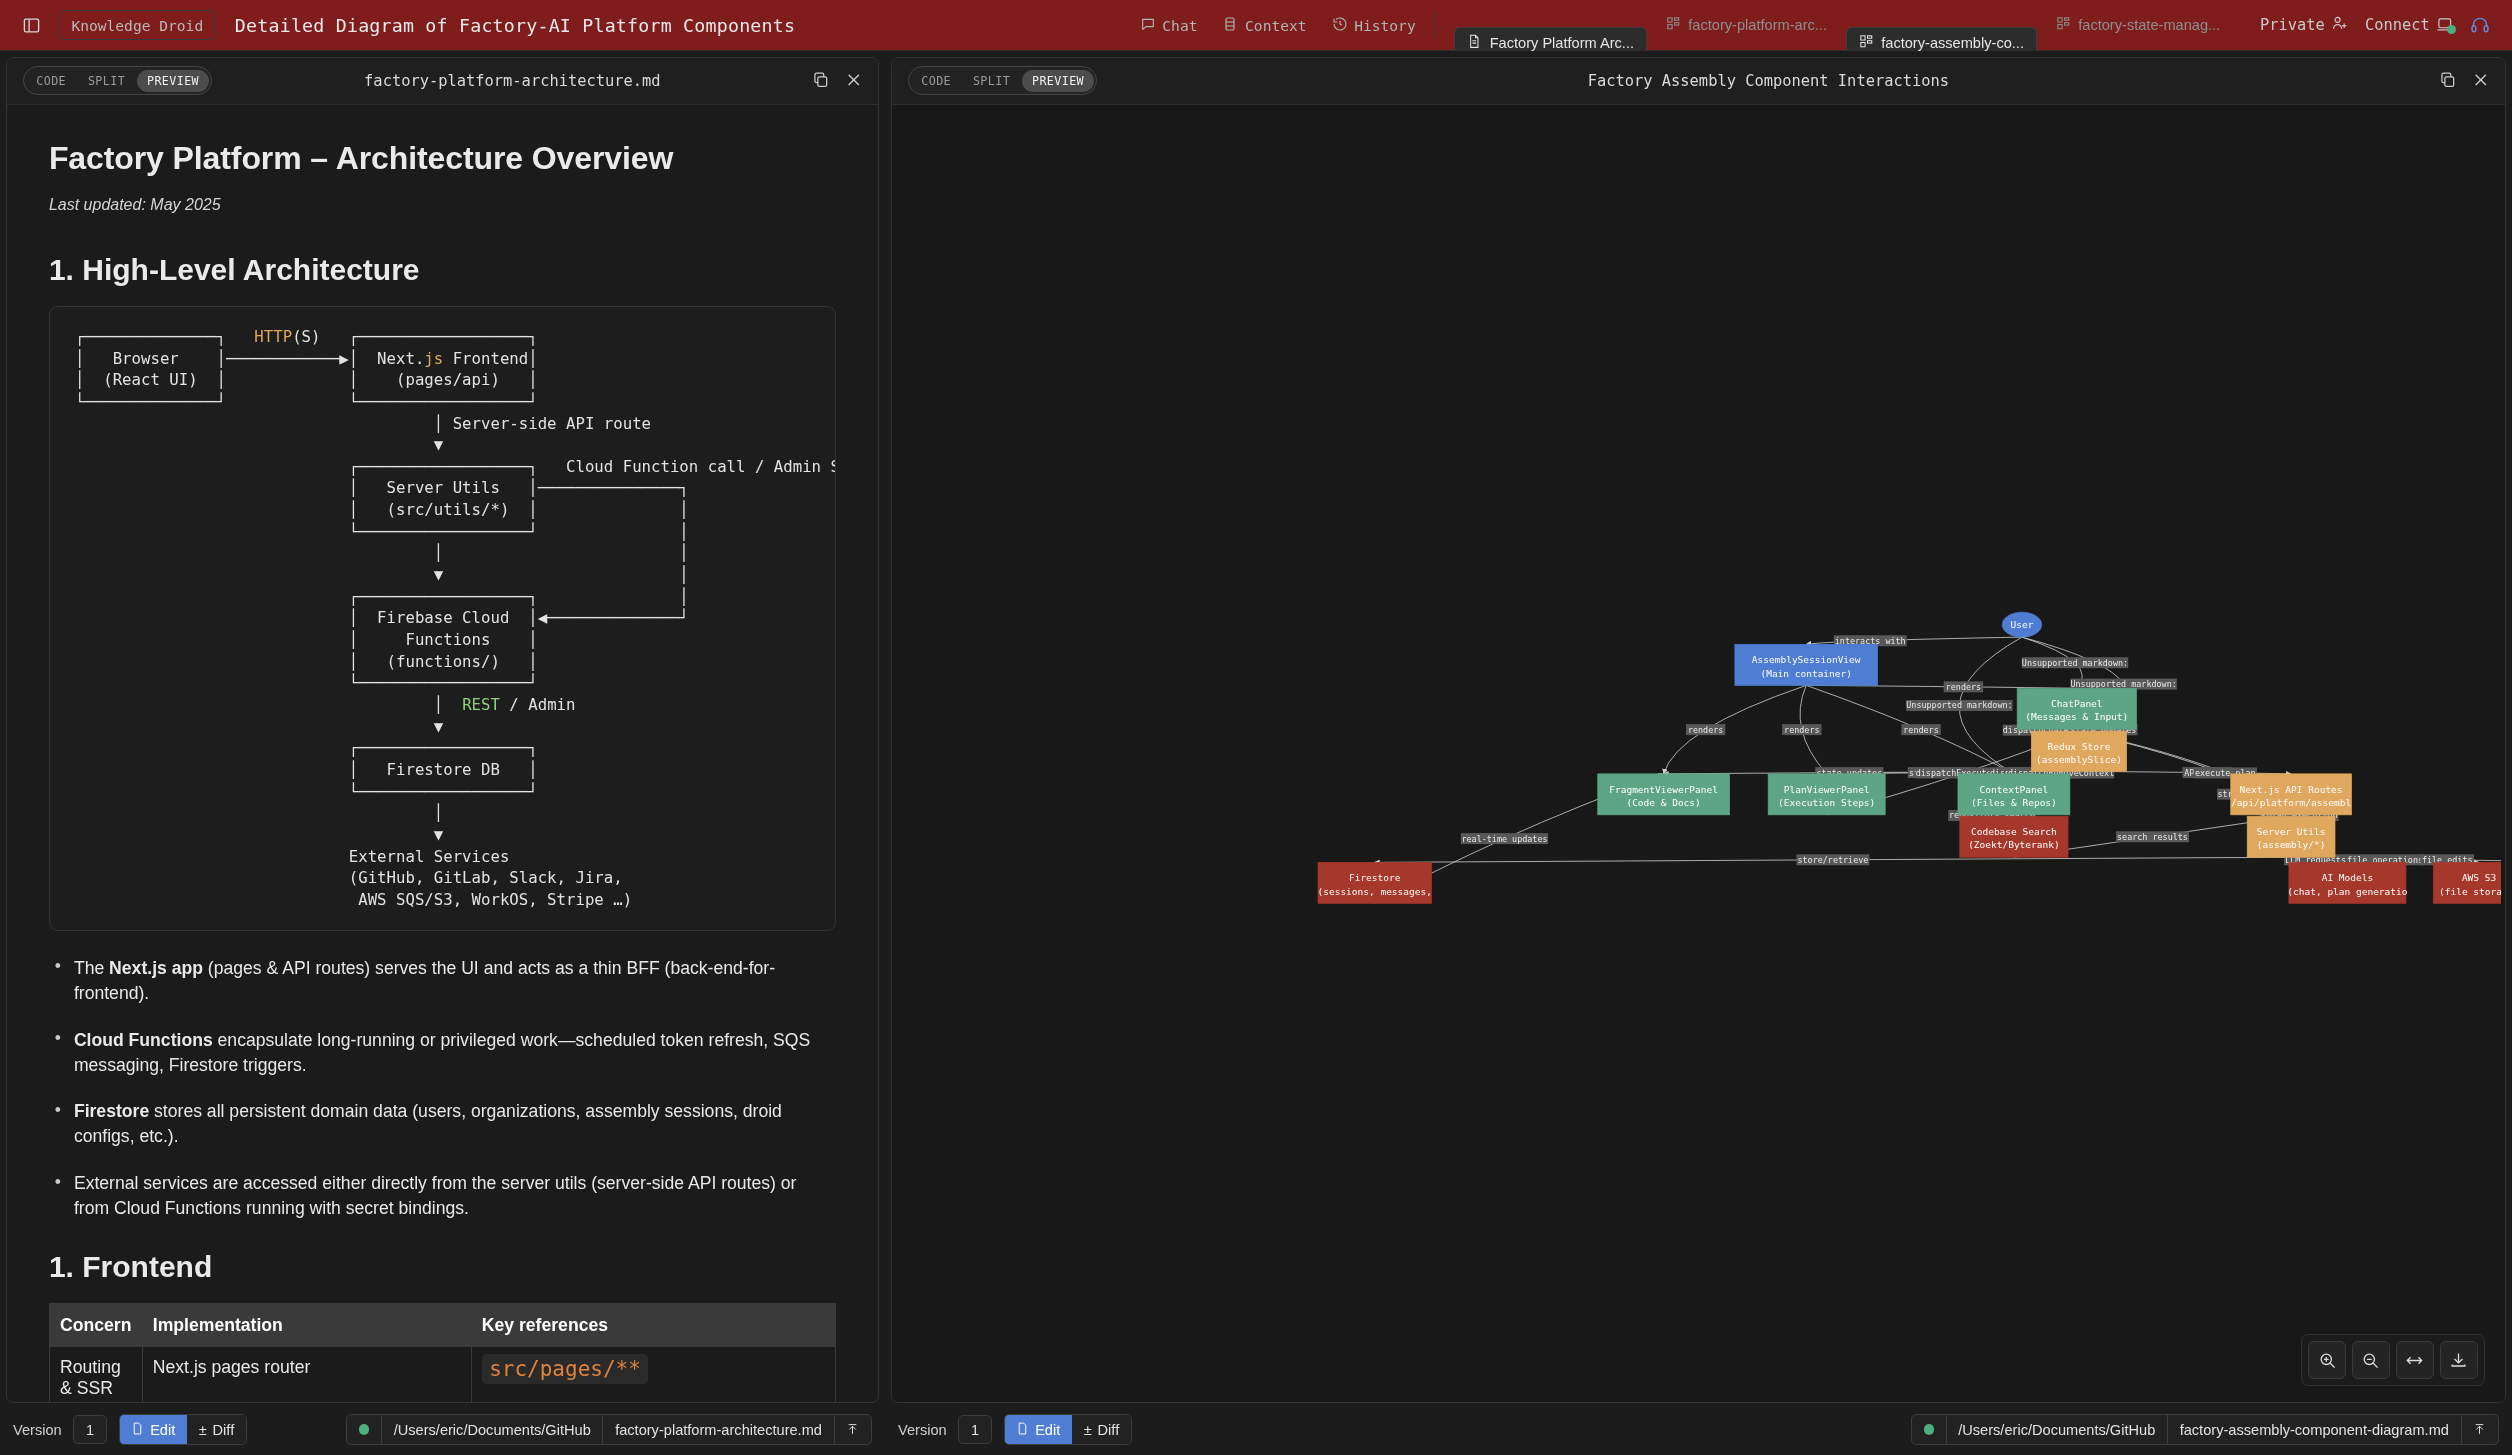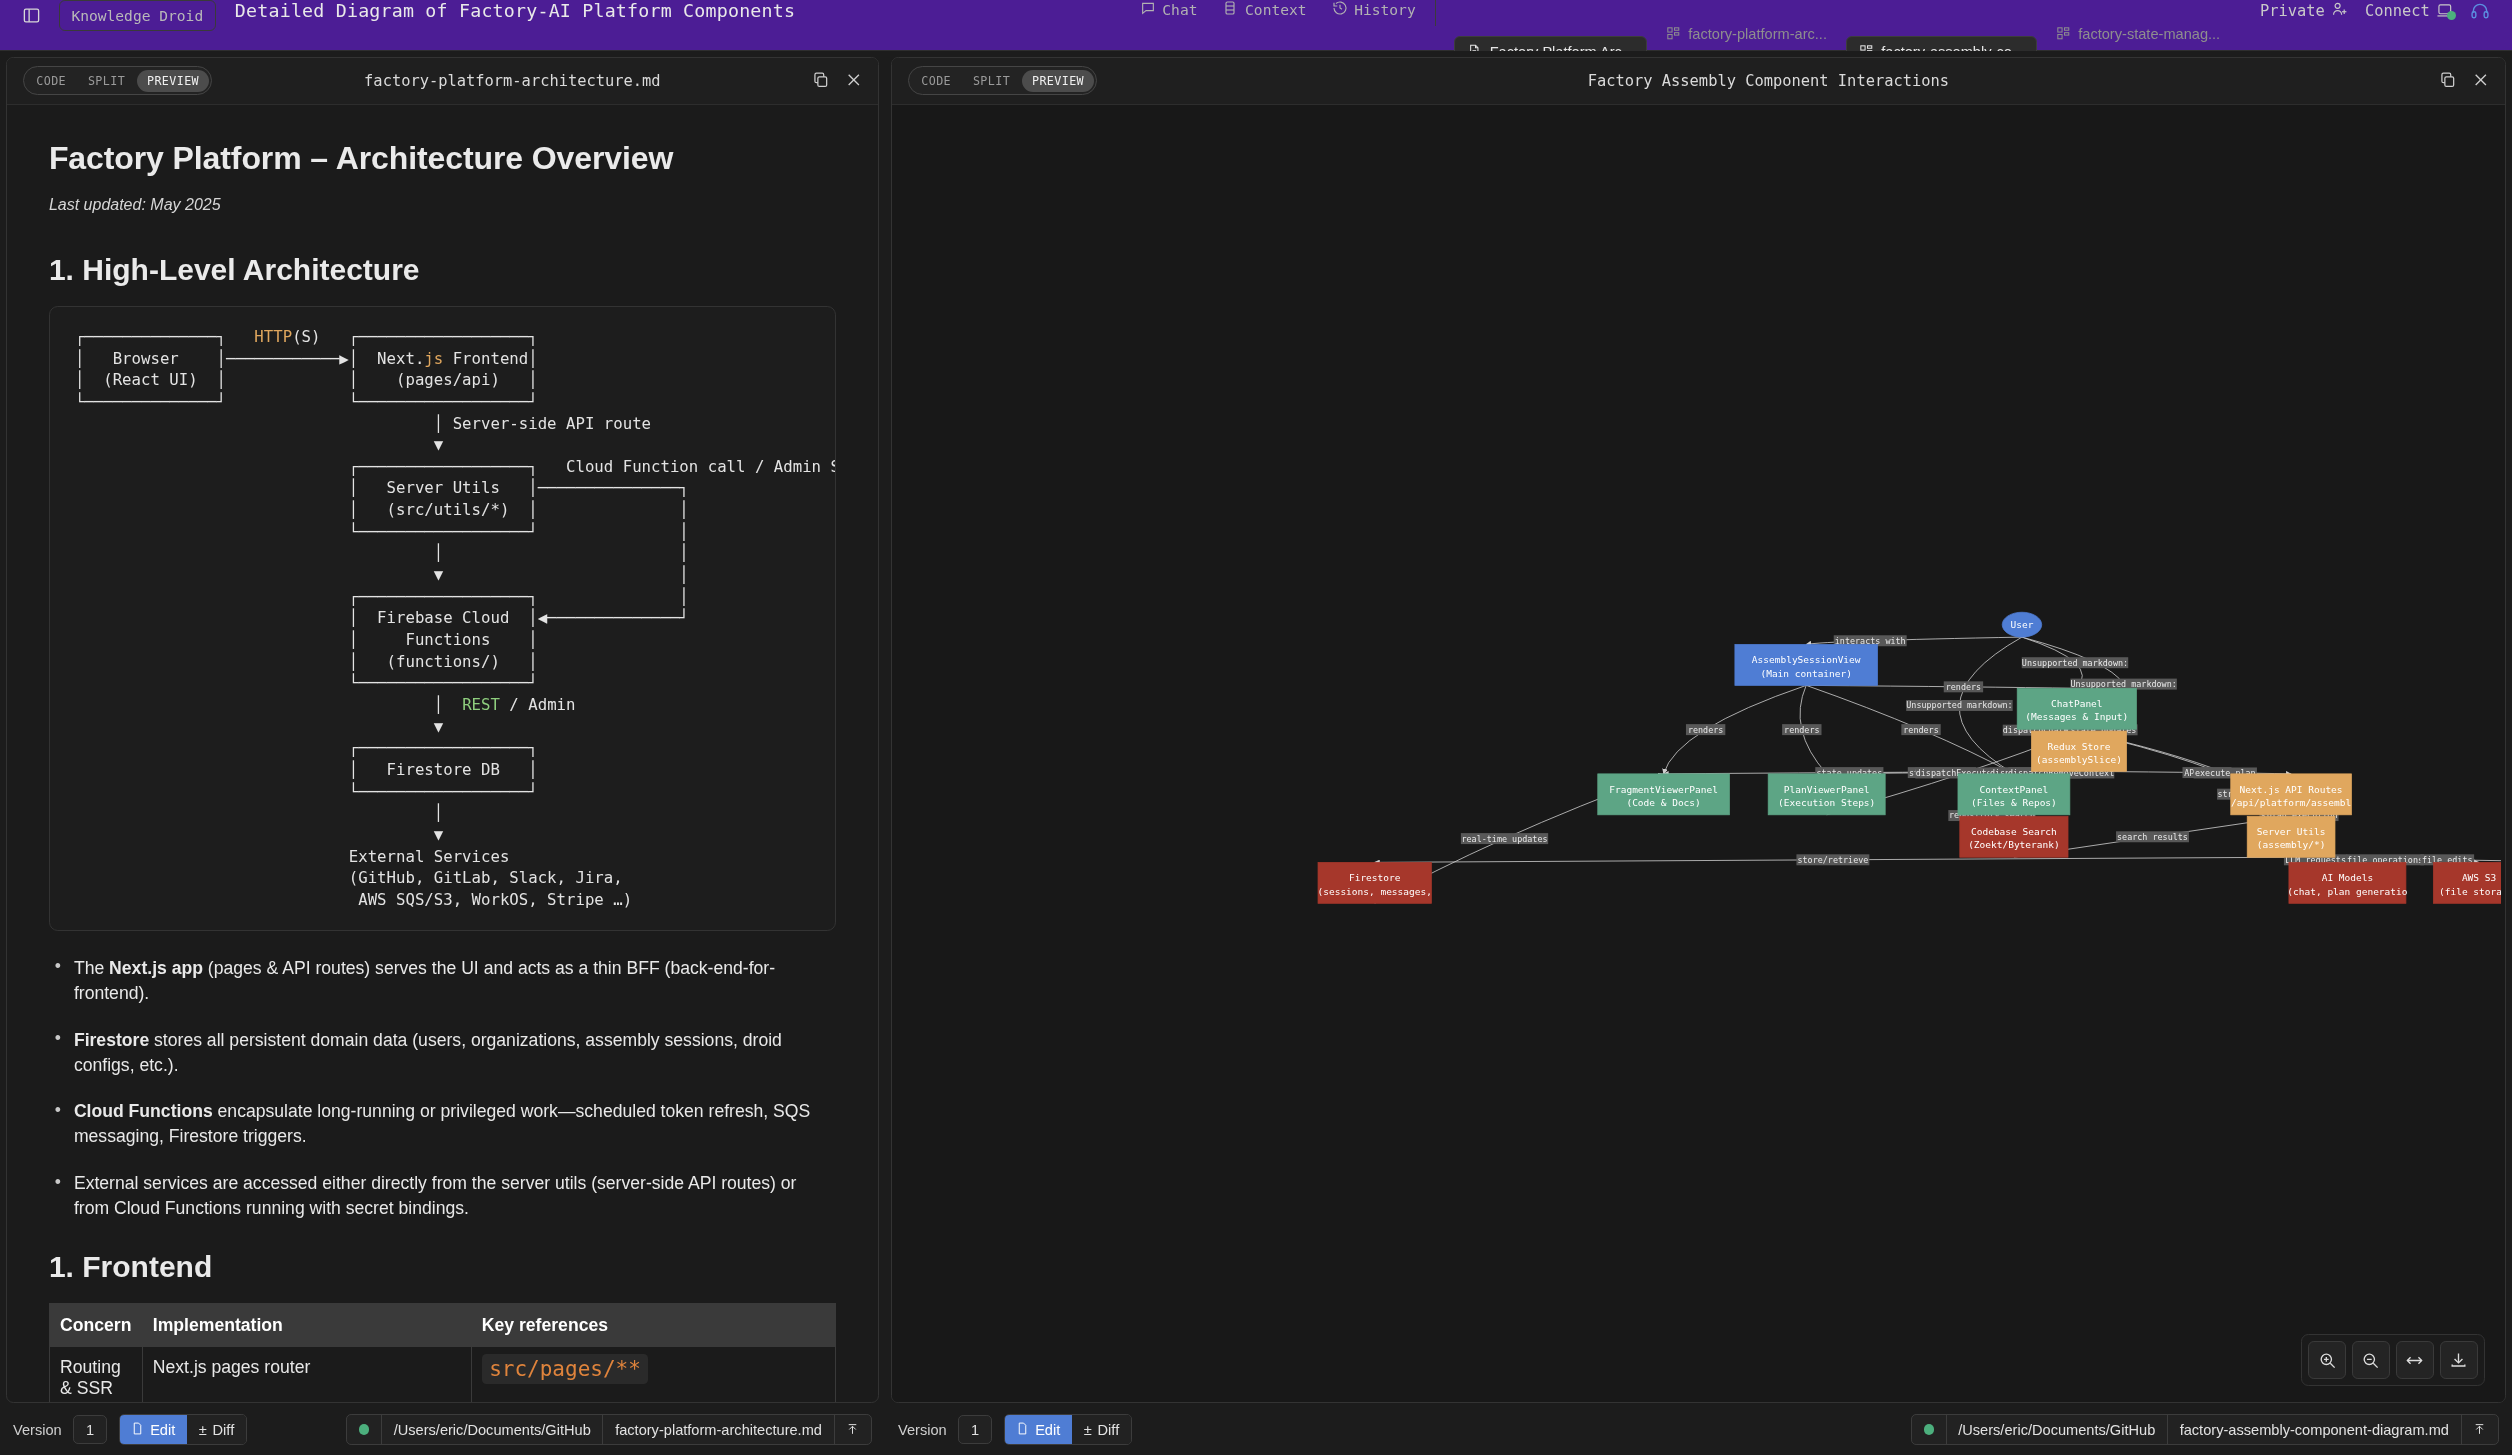--- a/index.html
+++ b/index.html
@@ -7,23 +7,23 @@
     width: 2512px; height: 1456px;
     background: #1c1c1c;
     font-family: "DejaVu Sans Mono", monospace;
     overflow: hidden;
   }
   .app { width: 2512px; height: 1456px; display: flex; flex-direction: column; background:#1c1c1c; }
 
   
   .topbar {
     height: 51px; flex: 0 0 51px;
-    background: #4c1d95;
+    background: #7f1d1d;
     border-bottom: 0.7px solid #2e2e2e;
-    display: flex; align-items: flex-start;
+    display: flex; align-items: center;
     padding: 0 22px 0 16px;
     gap: 0px;
   }
   .tb-icon-btn {
     width: 31px; height: 31px; display:flex; align-items:center; justify-content:center;
     color:#d8d8d8; border-radius:5.1px;
   }
   .tb-chip {
     margin-left: 11.7px;
     border: 0.7px solid #3a3a3a; border-radius: 5.9px;
@@ -377,22 +377,22 @@
                              └──────────────────┘
                                       │
                                       ▼
                              External Services
                              (GitHub, GitLab, Slack, Jira,
                               AWS SQS/S3, WorkOS, Stripe …)</pre>
             </div>
 
             <ul>
               <li>The <b>Next.js app</b> (pages &amp; API routes) serves the UI and acts as a thin BFF (back-end-for-frontend).</li>
+              <li><b>Cloud Functions</b> encapsulate long-running or privileged work—scheduled token refresh, SQS messaging, Firestore triggers.</li>
               <li><b>Firestore</b> stores all persistent domain data (users, organizations, assembly sessions, droid configs, etc.).</li>
-              <li><b>Cloud Functions</b> encapsulate long-running or privileged work—scheduled token refresh, SQS messaging, Firestore triggers.</li>
               <li>External services are accessed either directly from the server utils (server-side API routes) or from Cloud Functions running with secret bindings.</li>
             </ul>
 
             <h2>1. Frontend</h2>
 
             <table>
               <thead>
                 <tr>
                   <th class="col-a">Concern</th>
                   <th class="col-b">Implementation</th>

